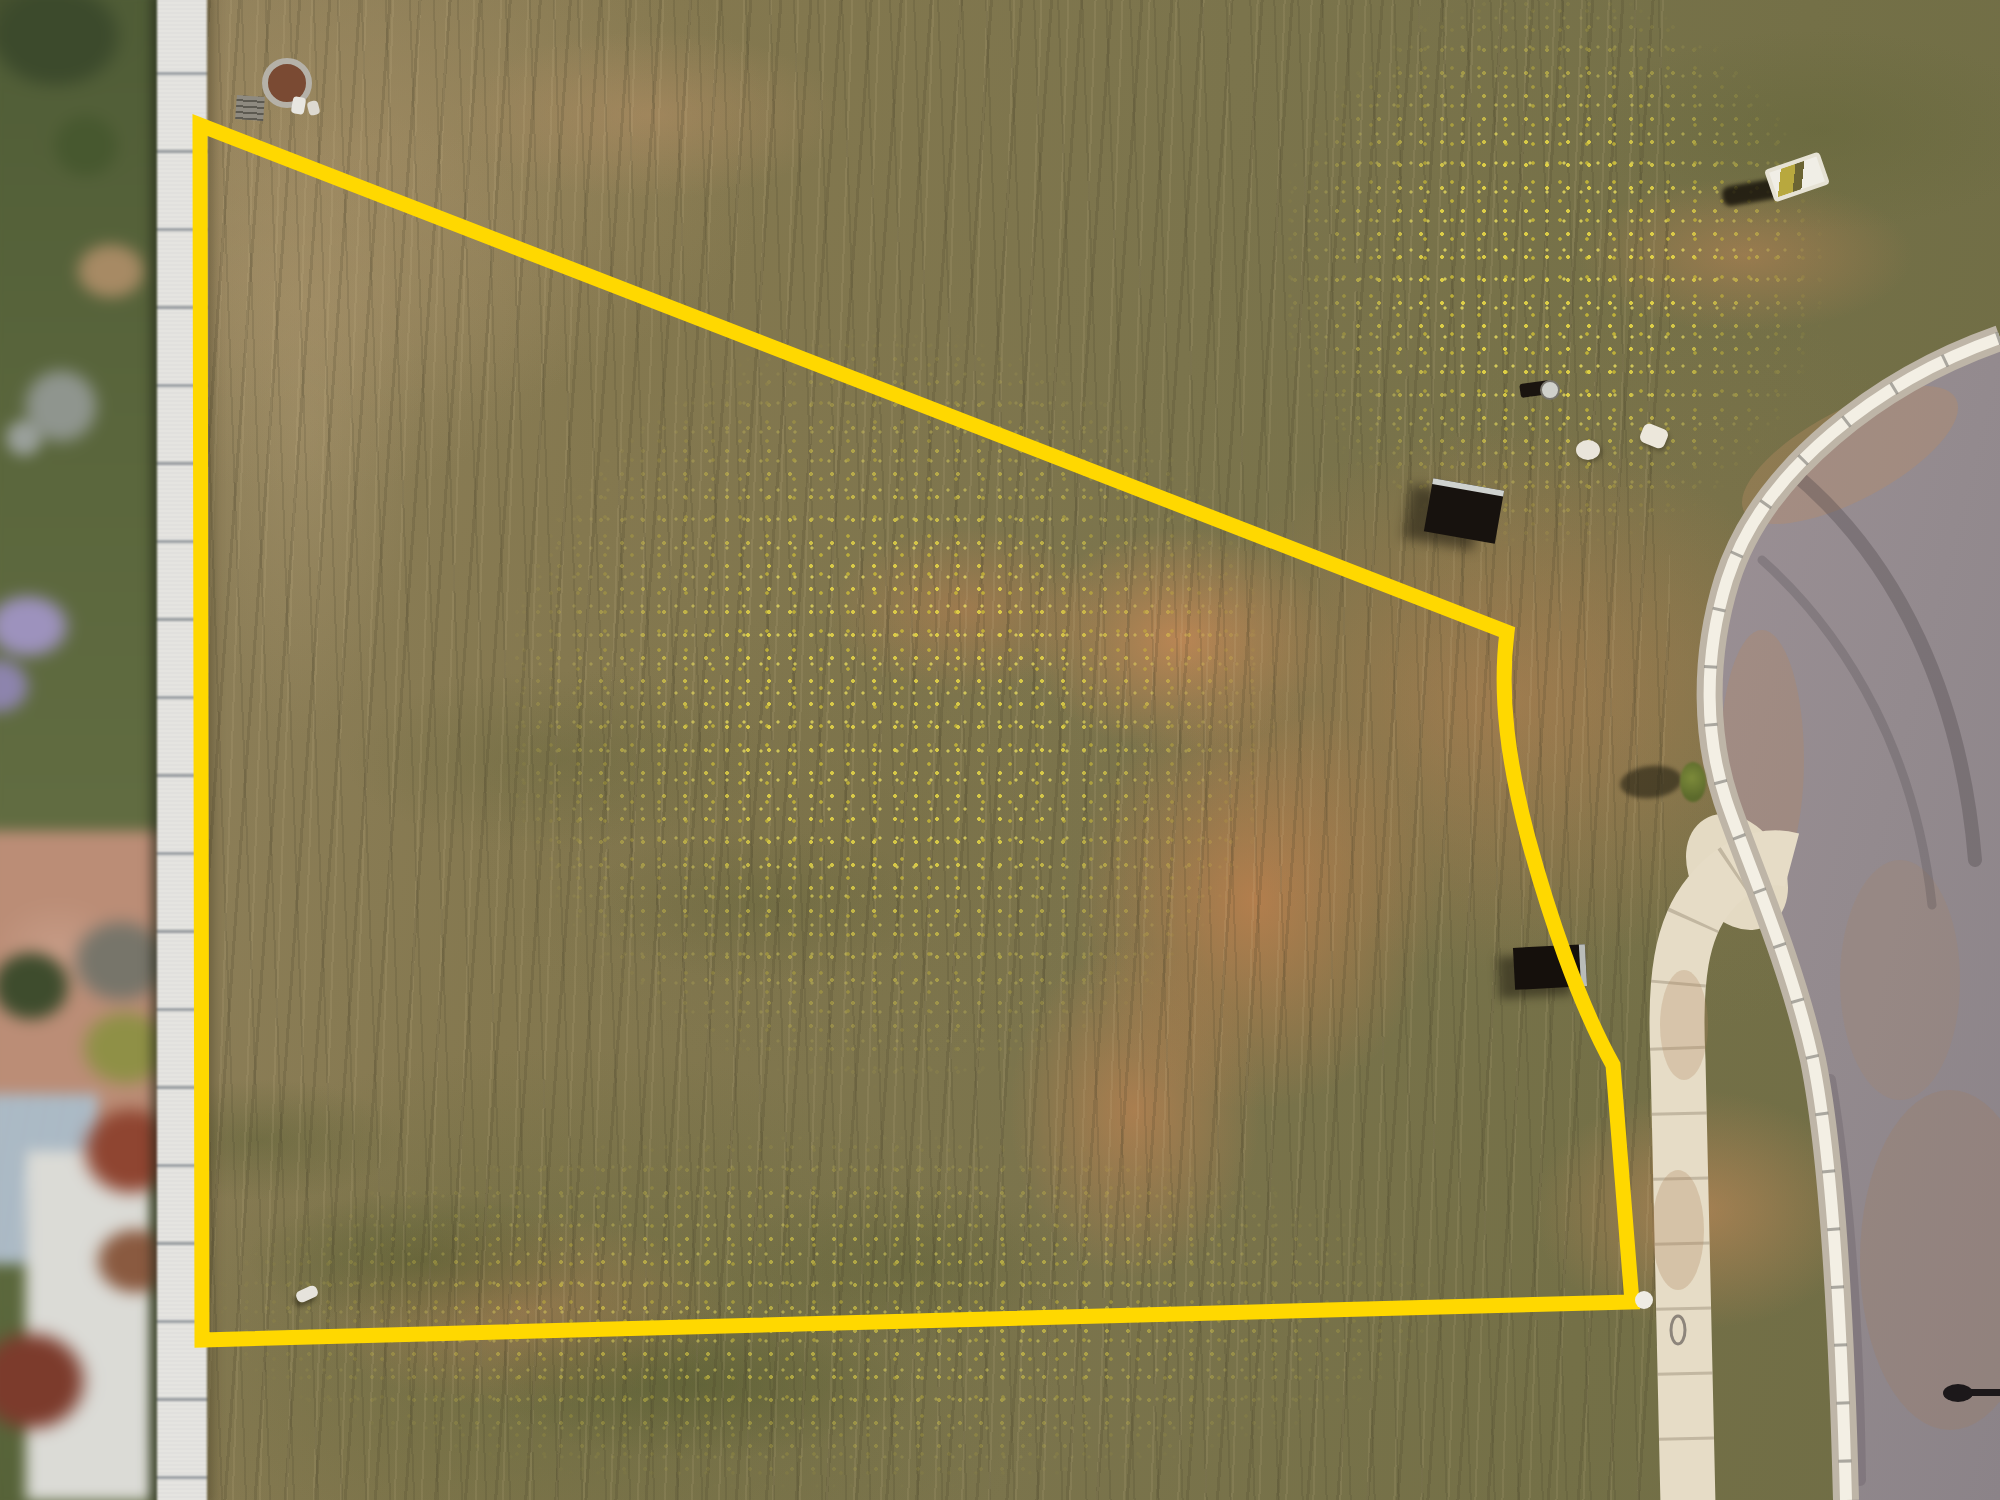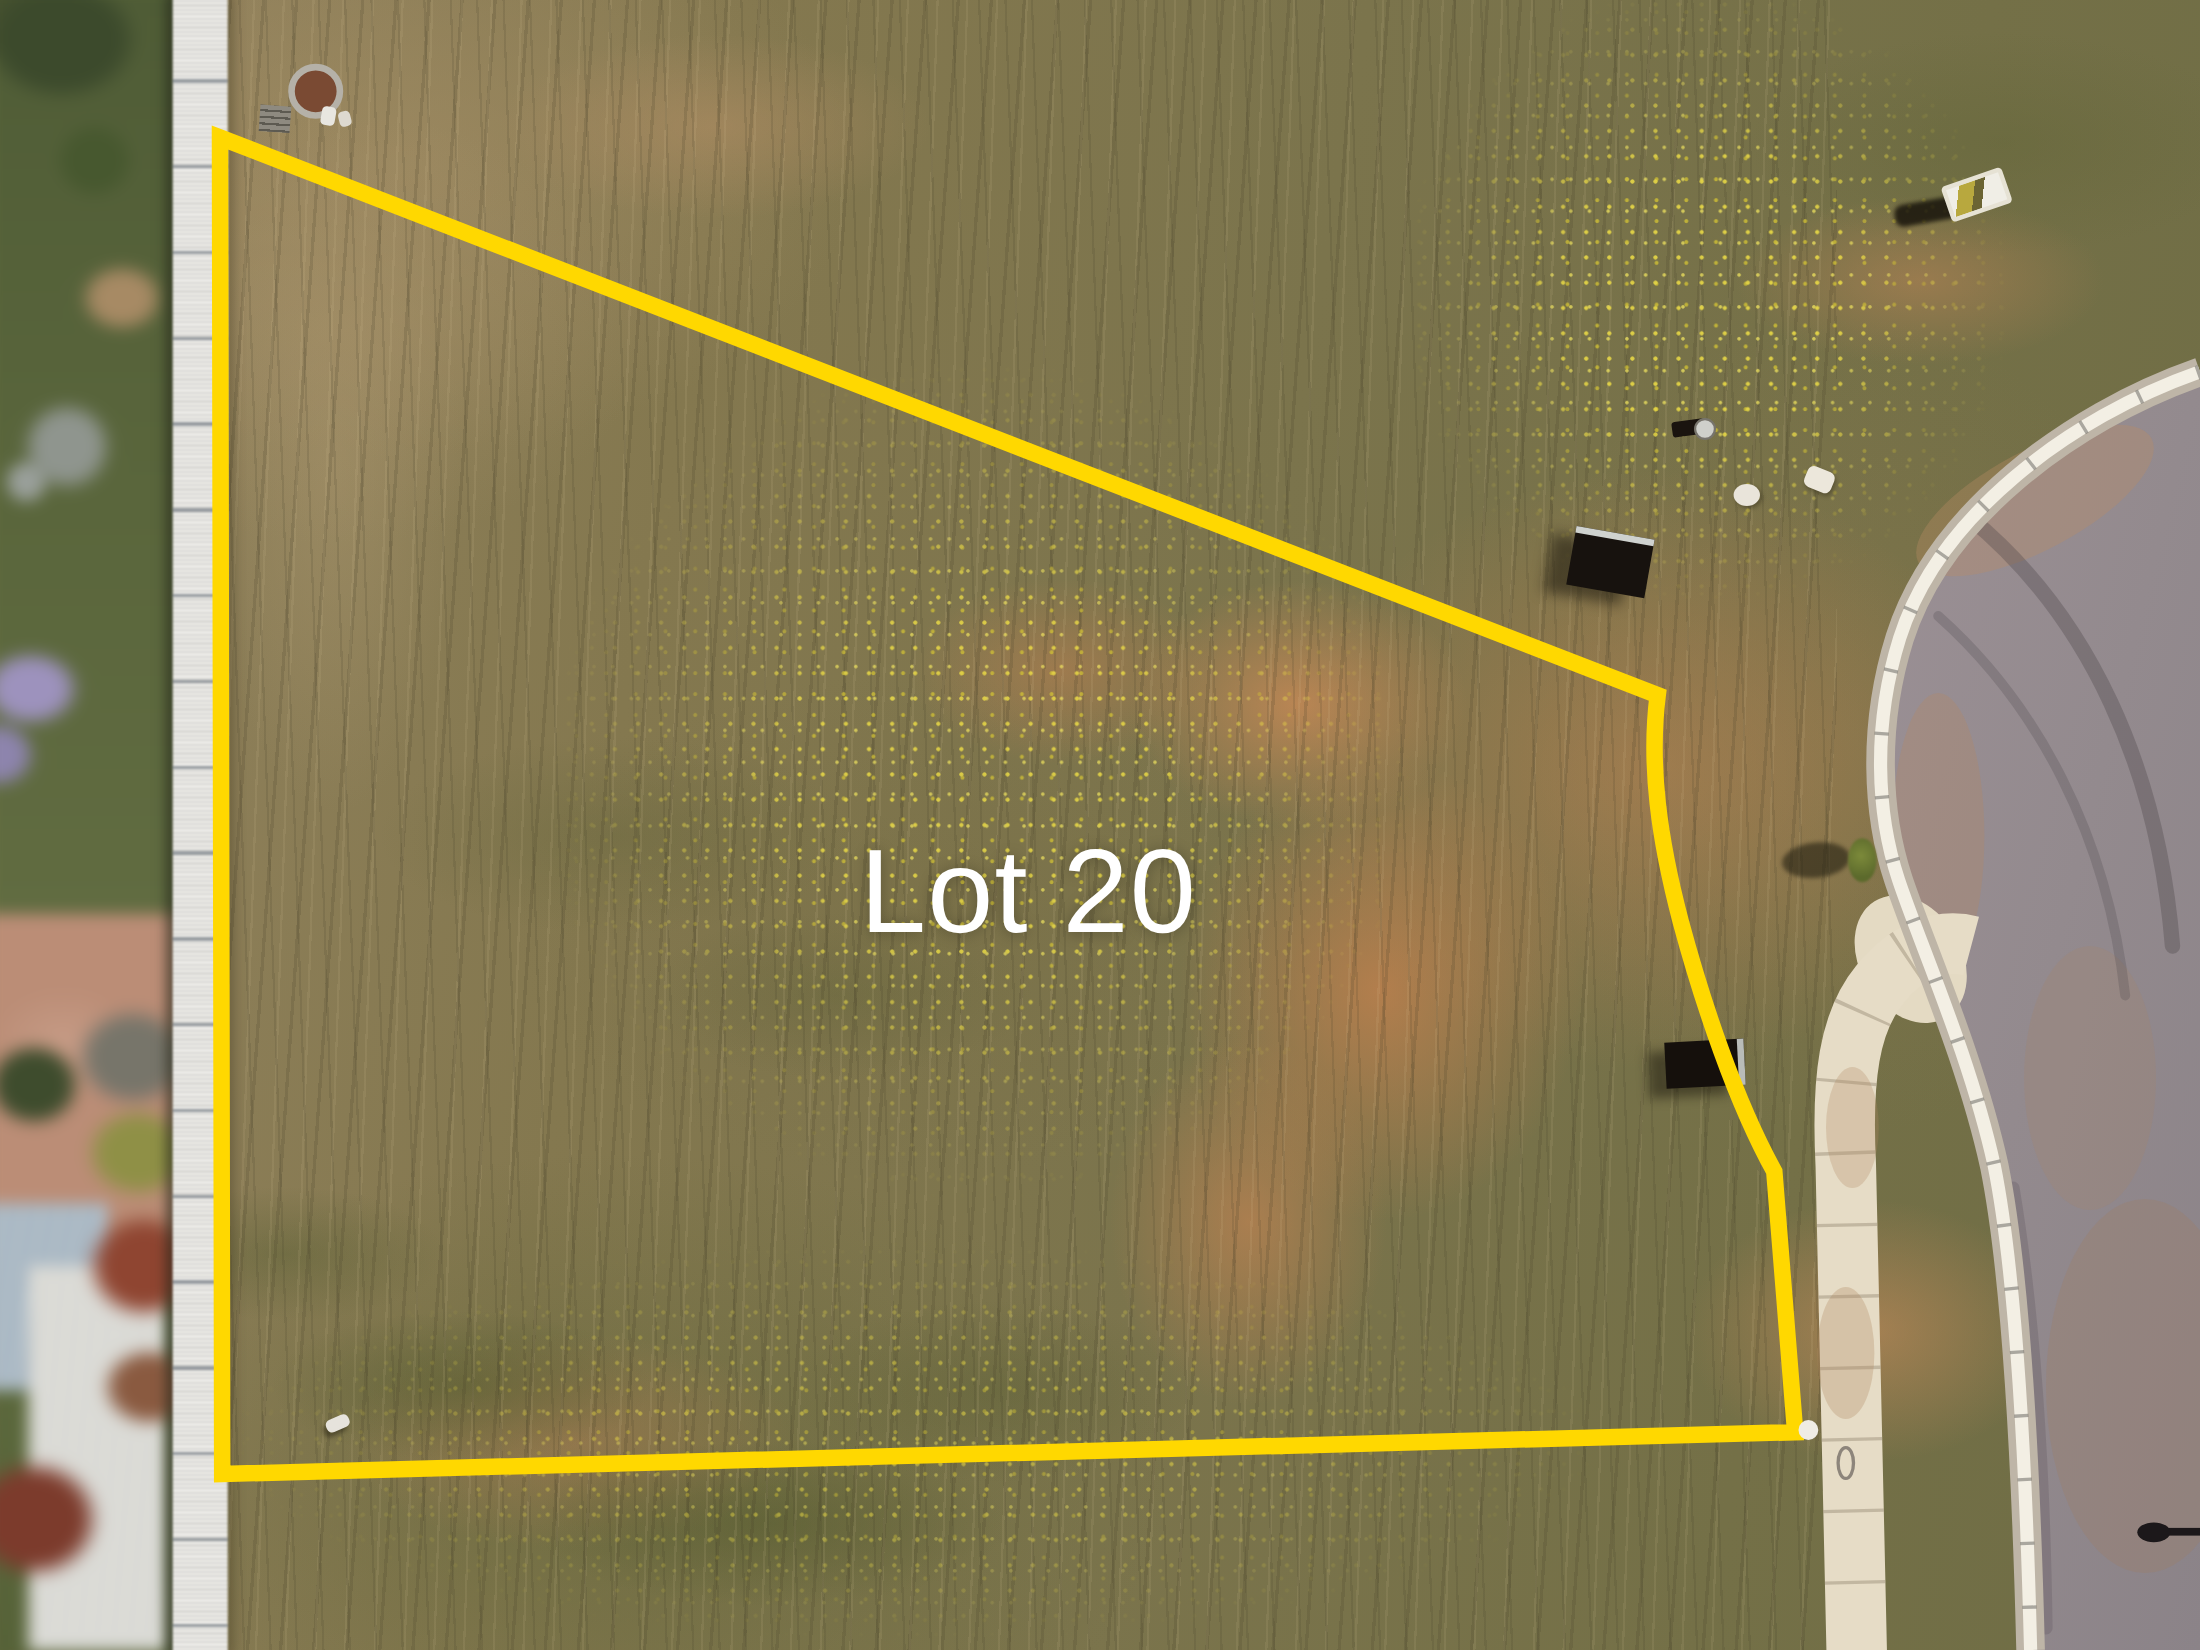--- a/index.html
+++ b/index.html
@@ -219,16 +219,15 @@
   <div class="abs tree-foliage"></div>
   <div class="abs pvc-pipe"></div>
 
   <svg class="layer" width="2000" height="1500" viewBox="0 0 2000 1500">
     <path d="M200,125 L1507,632 C1499,695 1508,762 1528,838 C1548,912 1578,1002 1613,1065
          L1632,1302 L202,1340 Z" fill="none" stroke="#ffd800" stroke-width="15" stroke-linejoin="miter" stroke-miterlimit="8"></path>
     <circle cx="1644" cy="1300" r="9" fill="#efece4"></circle>
   </svg>
 
   <div class="abs overlay-text">
-    <div class="lot-title">Lot 20</div>
   </div>
 
 </div>
 
 </body></html>

